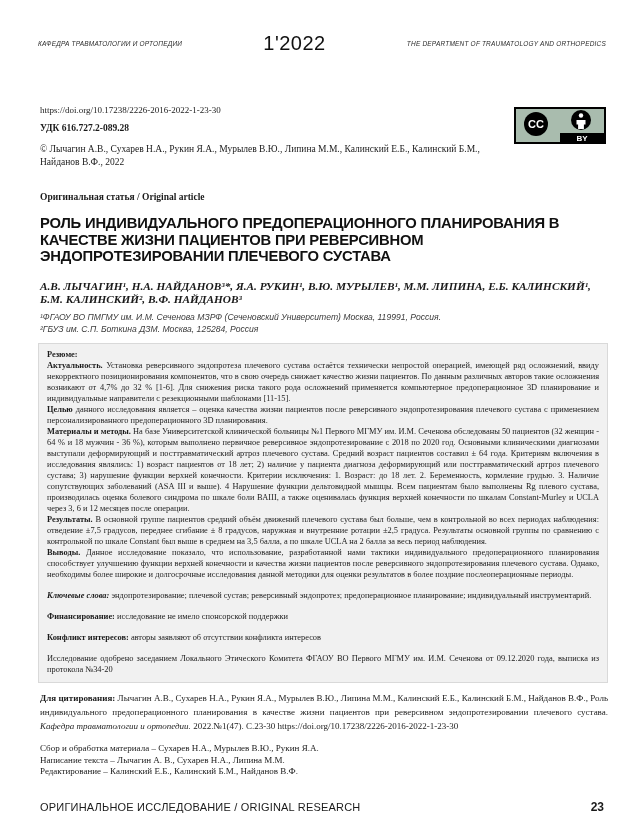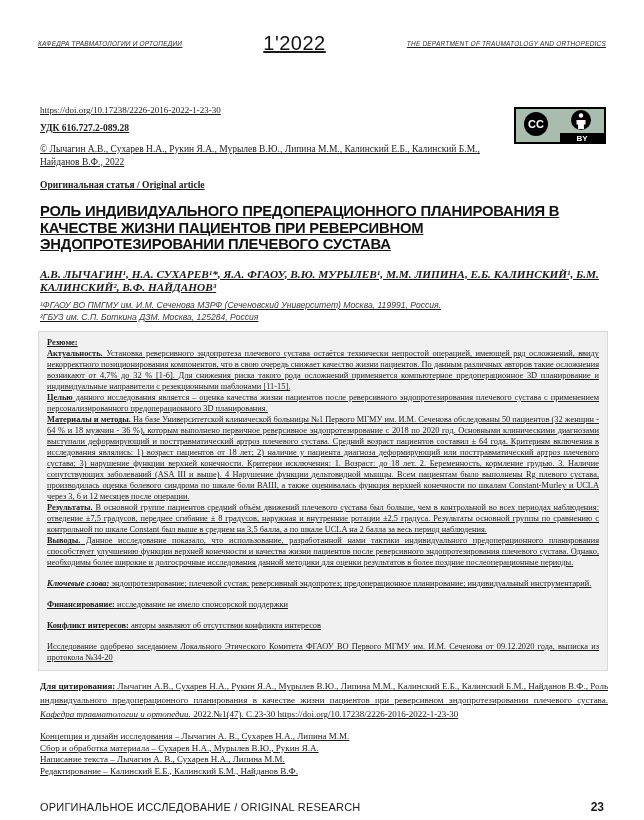--- a/index.html
+++ b/index.html
@@ -1,39 +1,39 @@
 <!DOCTYPE html>
 <html><head>
 <meta charset="utf-8">
 <style>
   * { margin:0; padding:0; box-sizing:border-box; }
   html,body { background:#ffffff; }
   .page {
     position:relative; width:644px; height:820px; background:#ffffff;
-    font-family:"Liberation Serif", serif; color:#1a1a1a; overflow:hidden;text-decoration:underline;
+    font-family:"Liberation Serif", serif; color:#1a1a1a; overflow:hidden;
   }
   
   .runhead {
     display:flex; justify-content:space-between; align-items:center;
     margin:32px 38px 0 38px;
   }
   .runhead .side {
     font-family:"Liberation Sans", sans-serif; font-style:italic;
     font-size:6.5px; letter-spacing:0.2px; color:#2b2b2b; white-space:nowrap;
   }
   .runhead .issue {
     font-family:"Liberation Sans", sans-serif; font-size:20px; color:#111;
     letter-spacing:0.5px;
   }
   
   .meta { display:flex; justify-content:space-between; margin:50px 38px 0 40px;gap:16px; }
   .meta-text { width:440px; }
   .doi { font-size:9px; margin-bottom:8px; color:#222; }
   .udk { font-size:9.5px; font-weight:bold; margin-bottom:10px; }
-  .copyright { font-size:9.5px; line-height:12.5px; margin-bottom:12px; }
+  .copyright { font-size:9.5px; line-height:12.5px; margin-bottom:24px; }
   .article-type { font-size:9.5px; font-weight:bold; }
   .cc-badge { width:92px; height:37px; flex:0 0 auto; margin-top:2px; }
   
   .title {
     margin:13px 36px 0 40px;
     font-family:"Liberation Sans", sans-serif; font-weight:bold;
     font-size:14.8px; line-height:16.5px; letter-spacing:-0.2px; color:#111;
   }
   .authors {
     margin:15px 38px 0 40px;
@@ -107,21 +107,21 @@
           <circle cx="67" cy="8.5" r="2.2" fill="#ffffff"></circle>
           <path d="M62.5 13 h9 v4.5 h-1.6 v4.5 h-5.8 v-4.5 h-1.6 z" fill="#ffffff"></path>
         </g>
         <text x="68" y="34" text-anchor="middle" font-family="Liberation Sans, sans-serif" font-size="8" font-weight="bold" fill="#ffffff">BY</text>
       </svg>
     </div>
   </div>
 
   <h1 class="title">РОЛЬ ИНДИВИДУАЛЬНОГО ПРЕДОПЕРАЦИОННОГО ПЛАНИРОВАНИЯ В КАЧЕСТВЕ ЖИЗНИ ПАЦИЕНТОВ ПРИ РЕВЕРСИВНОМ ЭНДОПРОТЕЗИРОВАНИИ ПЛЕЧЕВОГО СУСТАВА</h1>
 
-  <p class="authors">А.В. ЛЫЧАГИН¹, Н.А. СУХАРЕВ¹*, Я.А. ФГАОУ, В.Ю. МУРЫЛЕВ¹, М.М. ЛИПИНА, Е.Б. КАЛИНСКИЙ¹, Б.М. КАЛИНСКИЙ², В.Ф. НАЙДАНОВ³</p>
+  <p class="authors">А.В. ЛЫЧАГИН¹, Н.А. НАЙДАНОВ³*, Я.А. РУКИН¹, В.Ю. МУРЫЛЕВ¹, М.М. ЛИПИНА, Е.Б. КАЛИНСКИЙ¹, Б.М. КАЛИНСКИЙ², В.Ф. НАЙДАНОВ³</p>
 
   <div class="affiliations">
     <p>¹ФГАОУ ВО ПМГМУ им. И.М. Сеченова МЗРФ (Сеченовский Университет) Москва, 119991, Россия.</p>
     <p>²ГБУЗ им. С.П. Боткина ДЗМ. Москва, 125284, Россия</p>
   </div>
 
   <div class="abstract-box">
     <p class="abs-head">Резюме:</p>
     <p><span class="lbl">Актуальность.</span><span> Установка реверсивного эндопротеза плечевого сустава остаётся технически непростой операцией, имеющей ряд осложнений, ввиду некорректного позиционирования компонентов, что в свою очередь снижает качество жизни пациентов. По данным различных авторов такие осложнения возникают от 4,7% до 32 % [1-6]. Для снижения риска такого рода осложнений применяется компьютерное предоперационное 3D планирование и индивидуальные направители с резекционными шаблонами [11-15].</span></p>
     <p><span class="lbl">Целью</span><span> данного исследования является – оценка качества жизни пациентов после реверсивного эндопротезирования плечевого сустава с применением персонализированного предоперационного 3D планирования.</span></p>
@@ -130,21 +130,20 @@
     <p><span class="lbl">Выводы.</span><span> Данное исследование показало, что использование, разработанной нами тактики индивидуального предоперационного планирования способствует улучшению функции верхней конечности и качества жизни пациентов после реверсивного эндопротезирования плечевого сустава. Однако, необходимы более широкие и долгосрочные исследования данной методики для оценки результатов в более поздние послеоперационные периоды.</span></p>
     <p class="abs-spaced"><span class="lbl-ital">Ключевые слова:</span><span> эндопротезирование; плечевой сустав; реверсивный эндопротез; предоперационное планирование; индивидуальный инструментарий.</span></p>
     <p class="abs-spaced"><span class="lbl">Финансирование:</span><span> исследование не имело спонсорской поддержки</span></p>
     <p class="abs-spaced"><span class="lbl">Конфликт интересов:</span><span> авторы заявляют об отсутствии конфликта интересов</span></p>
     <p class="abs-spaced">Исследование одобрено заседанием Локального Этического Комитета ФГАОУ ВО Первого МГМУ им. И.М. Сеченова от 09.12.2020 года, выписка из протокола №34-20</p>
   </div>
 
   <p class="citation"><span class="lbl">Для цитирования:</span><span> Лычагин А.В., Сухарев Н.А., Рукин Я.А., Мурылев В.Ю., Липина М.М., Калинский Е.Б., Калинский Б.М., Найданов В.Ф., Роль индивидуального предоперационного планирования в качестве жизни пациентов при реверсивном эндопротезировании плечевого сустава. </span><span class="journal">Кафедра травматологии и ортопедии.</span><span> 2022.№1(47). С.23-30 https://doi.org/10.17238/2226-2016-2022-1-23-30</span></p>
 
   <div class="contributions">
-    <p>Концепция и дизайн исследования – Лычагин А. В., Сухарев Н.А., Липина М.М.</p>
     <p>Сбор и обработка материала – Сухарев Н.А.,  Мурылев В.Ю., Рукин Я.А.</p>
     <p>Написание текста – Лычагин А. В., Сухарев Н.А., Липина М.М.</p>
     <p>Редактирование – Калинский Е.Б., Калинский Б.М., Найданов В.Ф.</p>
   </div>
 
   <div class="footer">
     <span class="strap">ОРИГИНАЛЬНОЕ ИССЛЕДОВАНИЕ / ORIGINAL RESEARCH</span>
     <span class="pageno">23</span>
   </div>
 

